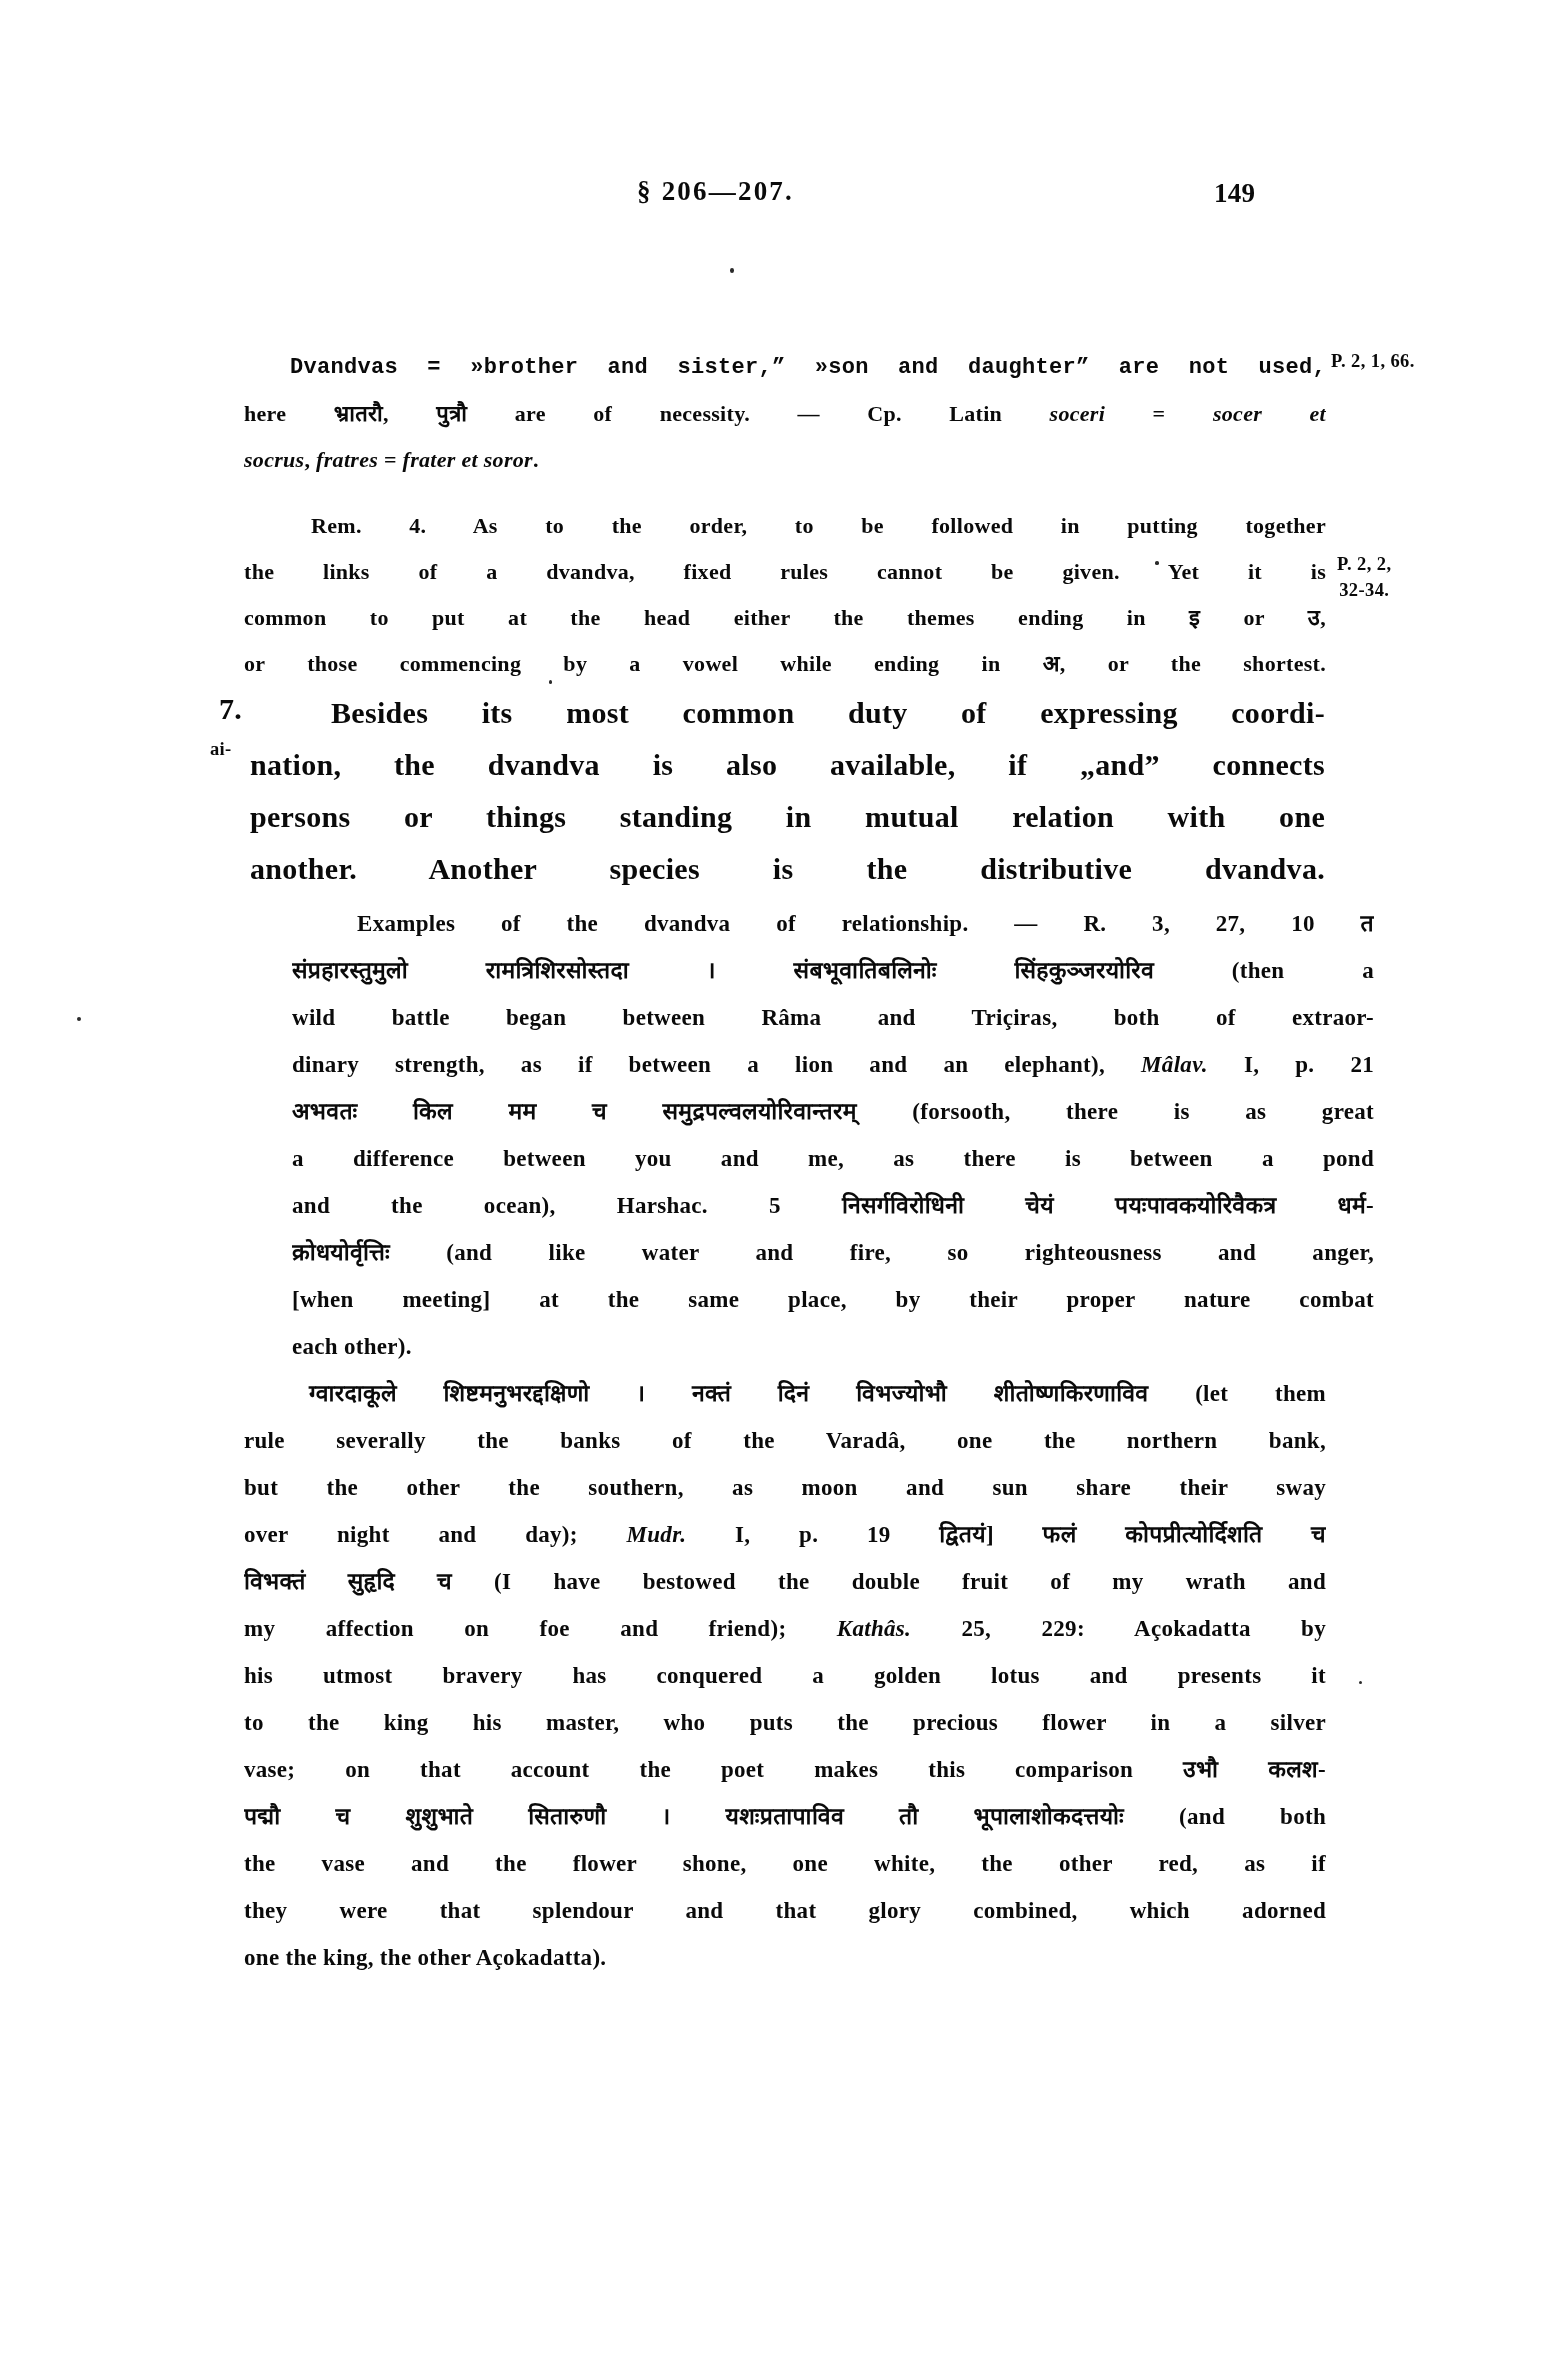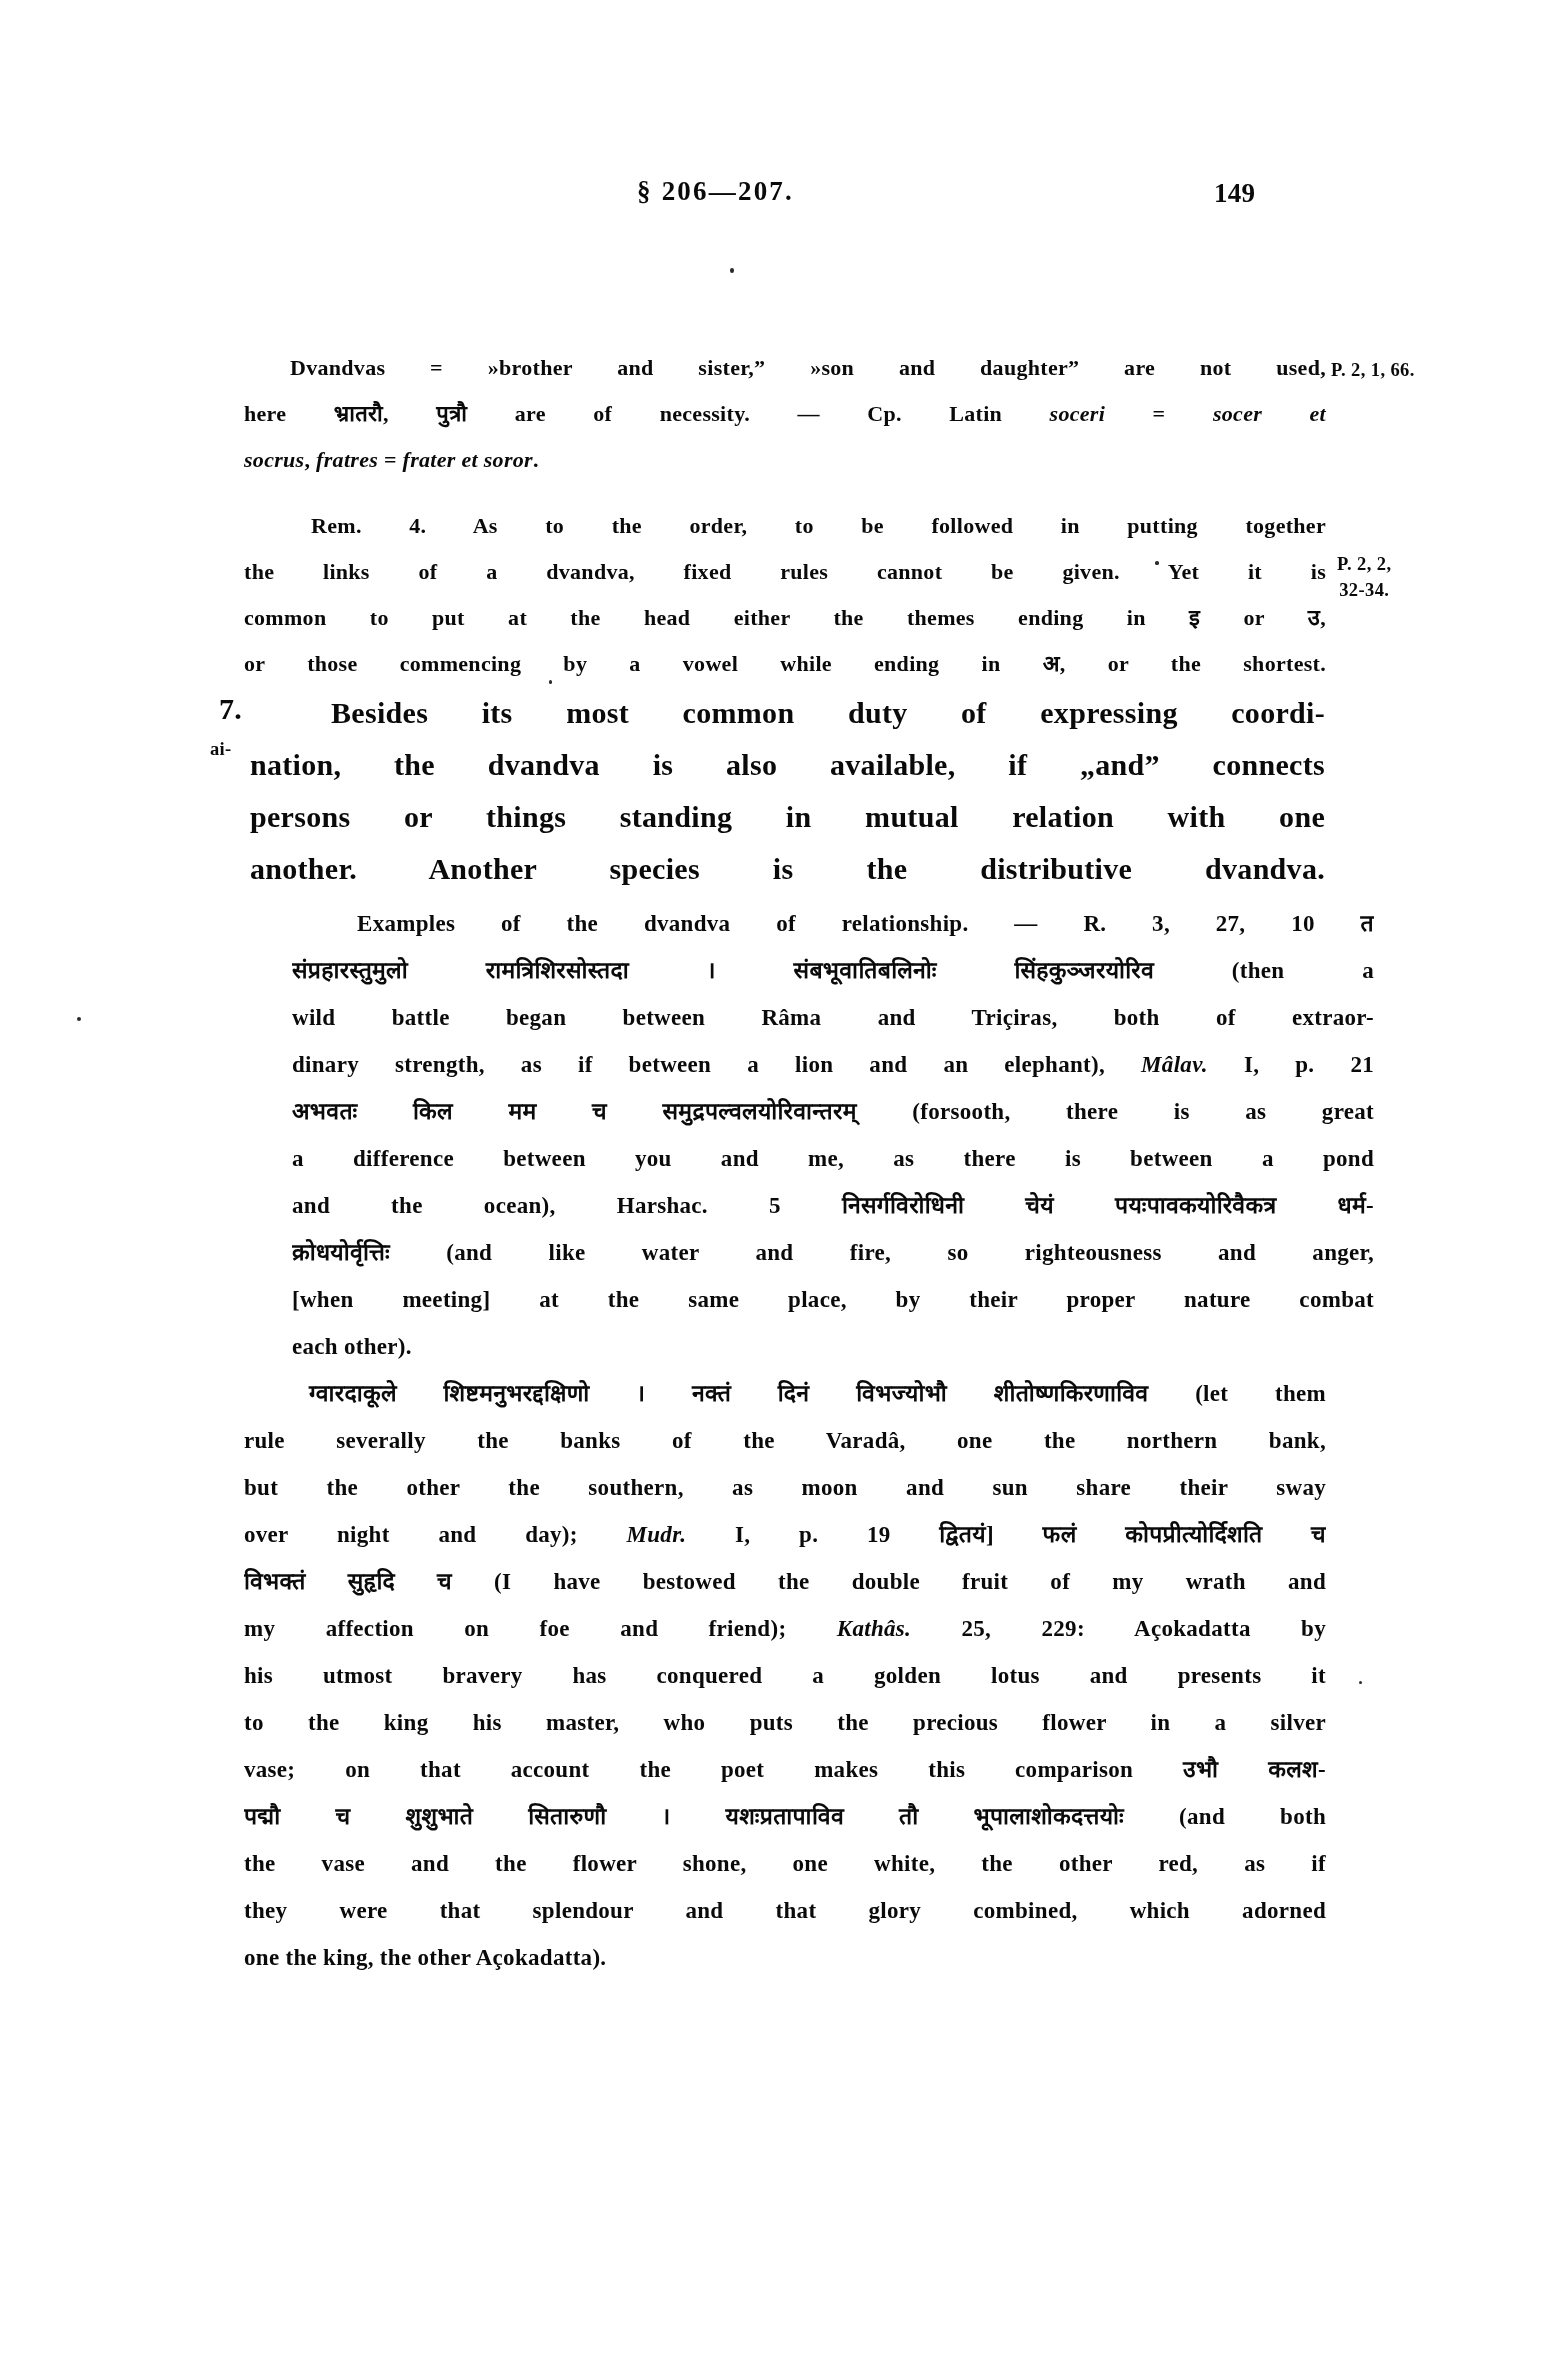--- a/index.html
+++ b/index.html
@@ -20,33 +20,33 @@
 
   
   .tline{text-align:justify;overflow:hidden;}
   .al-just{text-align-last:justify;}
   .al-left{text-align-last:left;}
   .seg-i{font-style:italic;}
   .seg-d{font-weight:700;}
 
   
   #p1{position:absolute;left:244px;top:345px;width:1082px;font-size:22px;line-height:46px;}
-  #p1 .tline:first-child{text-indent:46px;}
+  #p1 .tline:first-child{text-indent:46px;font-family:Liberation Mono, monospace;}
   #rem4{position:absolute;left:244px;top:503px;width:1082px;font-size:22px;line-height:46px;}
   #rem4 .tline:first-child{text-indent:67px;}
   #sec7{position:absolute;left:250px;top:687px;width:1075px;font-size:30px;line-height:52px;}
   #sec7 .tline:first-child{text-indent:81px;}
   #p3{position:absolute;left:244px;top:900px;width:1082px;font-size:23px;line-height:47px;margin-left:48px;}
   #p3 .tline:first-child{text-indent:65px;}
   #p4{position:absolute;left:244px;top:1370px;width:1082px;font-size:23px;line-height:47px;}
   #p4 .tline:first-child{text-indent:65px;}
 
   
   .mnote{position:absolute;font-size:18.5px;letter-spacing:0.4px;}
-  #note1{left:1331px;top:360px;}
+  #note1{left:1331px;top:351px;}
   #note2{left:1337px;top:551px;line-height:26px;text-align:center;}
   #sec7num{position:absolute;left:219px;top:692px;font-size:30px;}
   #sec7side{position:absolute;left:210px;top:739px;font-size:18.5px;}
 
   
   .speck{position:absolute;background:#2a2a2a;border-radius:50%;}
   .s1{left:730px;top:268px;width:4.4px;height:5.2px;}
   .s2{left:1155px;top:561px;width:3.7px;height:3.7px;}
   .s3{left:77px;top:1017px;width:4.4px;height:4.4px;}
   .s4{left:791px;top:2144px;width:4.4px;height:5.2px;}

